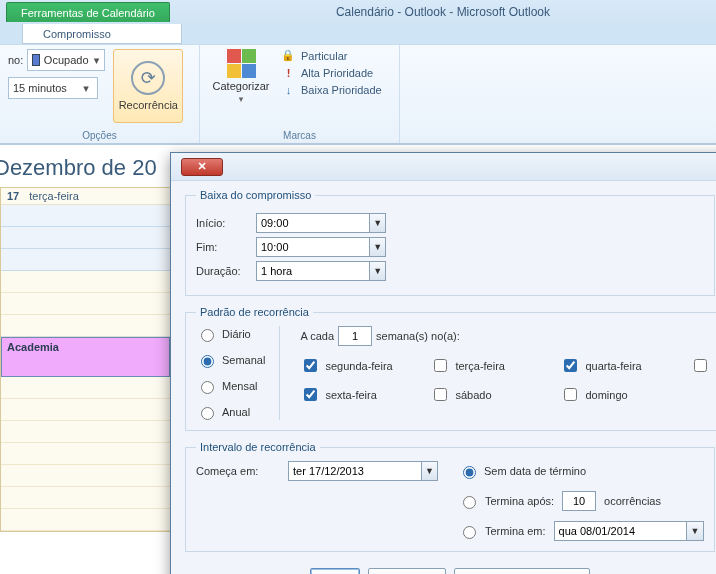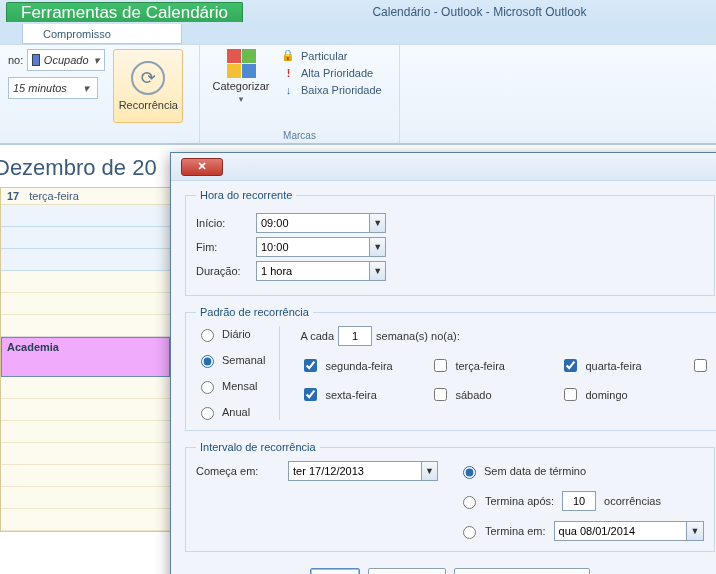--- a/index.html
+++ b/index.html
@@ -1,32 +1,32 @@
 <!DOCTYPE html>
 <html><head>
 <meta charset="utf-8">
 <style>
   * { box-sizing: border-box; }
   html, body { margin: 0; padding: 0; font-family: "Segoe UI", Tahoma, sans-serif; font-size: 11px; color: #333; }
   body { width: 716px; height: 574px; background: #cfe4f5; overflow: hidden; position: relative; }
 
   
   .titlebar { height: 24px; background: linear-gradient(#d8e9f8,#cfe4f5); display: flex; align-items: center; }
-  .tab-tools { background: linear-gradient(#3fbf6c,#34a95b); color: #fff; height: 20px; line-height: 20px; padding: 0 14px; font-size: 17px; border: 1px solid #2a8a49; border-bottom: none; border-top-left-radius: 2px; border-top-right-radius: 2px; margin-left: 6px; }
+  .tab-tools { background: linear-gradient(#3fbf6c,#34a95b); color: #fff; height: 20px; line-height: 20px; padding: 0 14px; font-size: 11px; border: 1px solid #2a8a49; border-bottom: none; border-top-left-radius: 2px; border-top-right-radius: 2px; margin-left: 6px; }
   .app-title { flex: 1; text-align: center; color: #3a5a7a; font-size: 12px; }
 
   .tab-sub { background:#fff; border: 1px solid #b7cde1; border-top: none; height: 20px; line-height: 20px; padding: 0 20px; margin-left: 22px; width: 160px; color:#3a5a7a; }
 
   
   .ribbon { background: linear-gradient(#f5faff,#e9f2fb); border-top:1px solid #c9dceb; border-bottom:1px solid #b7cde1; height: 100px; display:flex; }
   .ribbon-group { border-right:1px solid #cddff0; padding: 4px 8px 2px 8px; display:flex; flex-direction:column; justify-content:space-between; }
   .group-label { text-align:center; color:#5a7ea0; font-size:10px; margin-top:2px; }
   .group-body { display:flex; align-items:flex-start; gap:8px; }
 
-  .sel { display:inline-flex; align-items:center; height:22px; border:1px solid #abc3d9; background:#fff; padding: 0 4px 0 4px; gap:4px;font-style:italic; }
+  .sel { display:inline-flex; align-items:center; height:22px; border:1px solid #abc3d9; background:#fff; padding: 0 4px 0 4px; gap:4px; }
   .sel .dd { width:14px; text-align:center; color:#555; cursor:default; }
   .swatch { width:12px; height:12px; background:#5a7bd0; border:1px solid #345; }
 
   .big-btn { display:flex; flex-direction:column; align-items:center; justify-content:center; width:70px; height:74px; border:1px solid #f0c074; background: linear-gradient(#fff6e4,#ffe9b5); border-radius:3px; gap:4px; color:#3a3a3a;}
   .big-btn .circle { width:34px; height:34px; border:2px solid #8aa0b4; border-radius:50%; display:flex; align-items:center; justify-content:center; color:#627f99; font-size:18px; }
 
   .cat-btn { display:flex; flex-direction:column; align-items:center; width:66px; gap:2px; }
   .cat-squares { display:grid; grid-template-columns: 14px 14px; grid-template-rows:14px 14px; gap:1px; }
   .cat-squares span:nth-child(1){background:#e0584e;}
   .cat-squares span:nth-child(2){background:#6cbb4e;}
@@ -106,20 +106,21 @@
         <div class="sel" style="width:90px;">
           <span>15 minutos</span>
           <span class="dd" style="margin-left:auto;">▾</span>
         </div>
       </div>
       <div class="big-btn">
         <span class="circle">⟳</span>
         <span>Recorrência</span>
       </div>
     </div>
+    <div class="group-label">Opções</div>
   </div>
 
   <div class="ribbon-group" style="width:200px;">
     <div class="group-body">
       <div class="cat-btn">
         <div class="cat-squares">
             <span></span>
             <span></span>
             <span></span>
             <span></span>
@@ -174,21 +175,21 @@
 
 <div class="dialog">
   <div class="dlg-titlebar">
     <span class="dlg-close">
       <span>✕</span>
     </span>
   </div>
   <div class="dlg-body">
 
     <fieldset>
-      <legend>Hora do recorrente</legend>
+      <legend>Baixa do compromisso</legend>
       <div class="row">
         <span class="lbl">Início:</span>
         <span class="combo" style="width:130px;">
           <input value="09:00" style="">
           <span class="dd-btn">▼</span>
         </span>
       </div>
       <div class="row">
         <span class="lbl">Fim:</span>
         <span class="combo" style="width:130px;">

